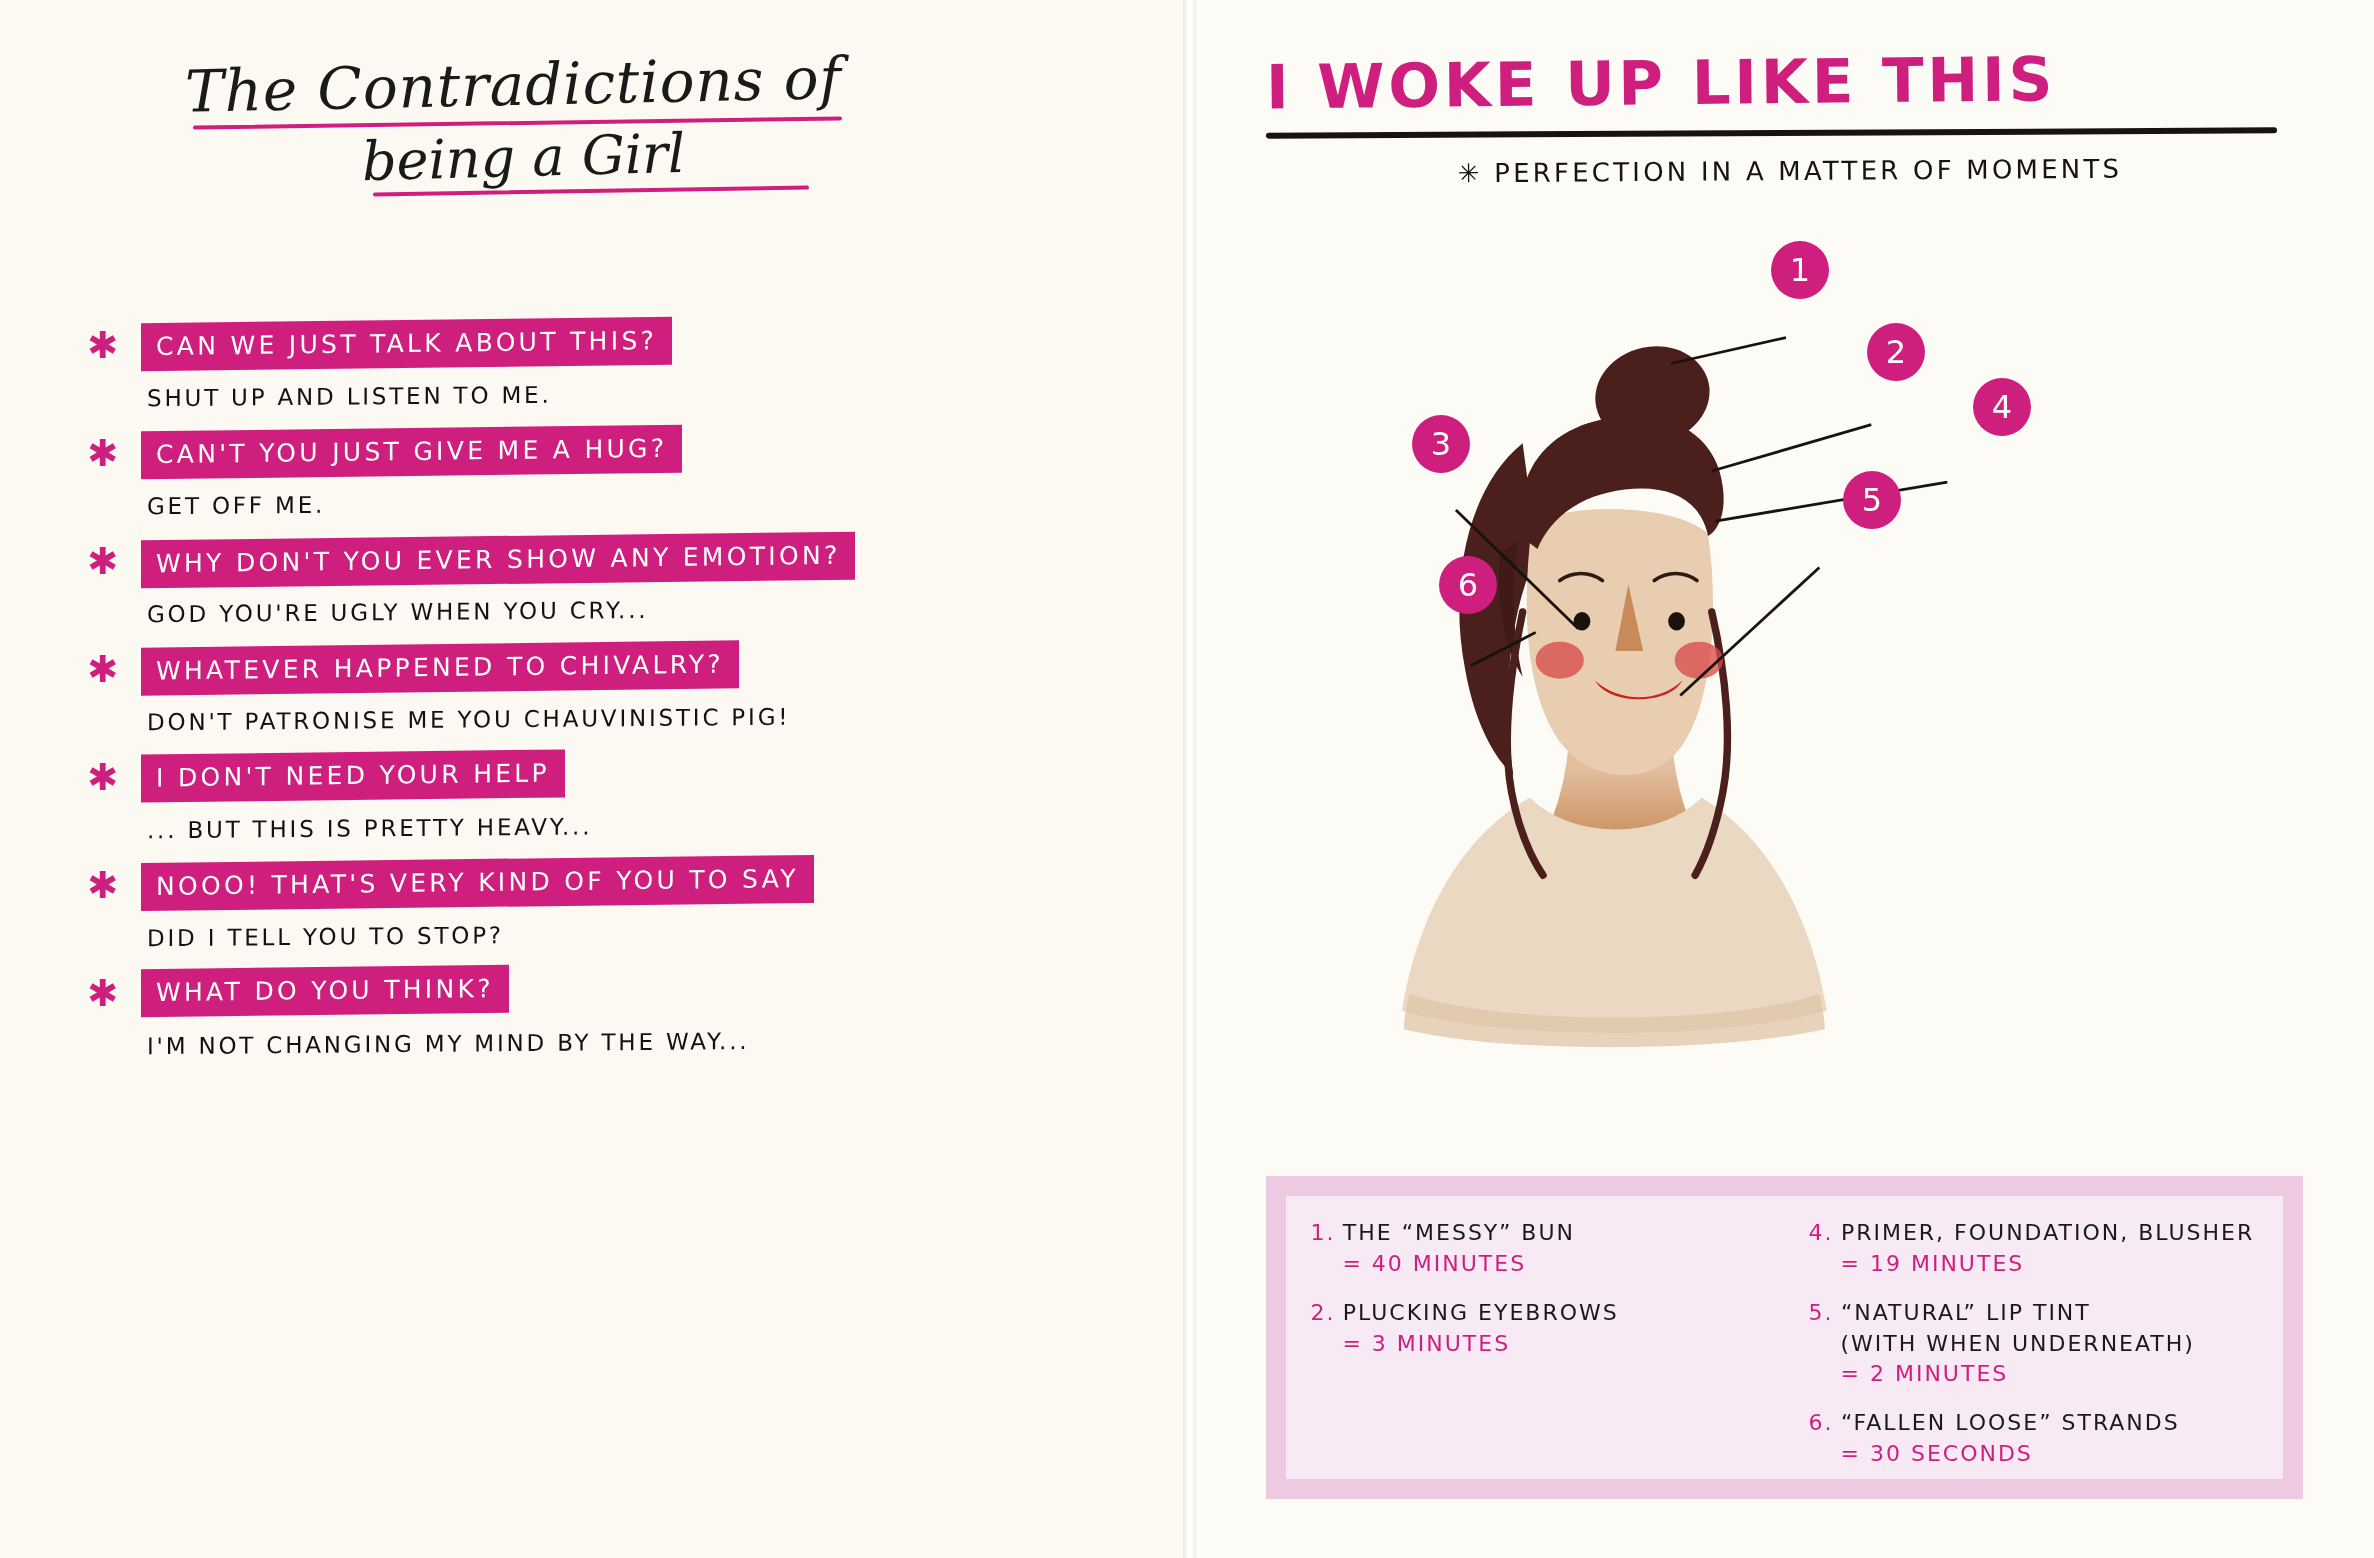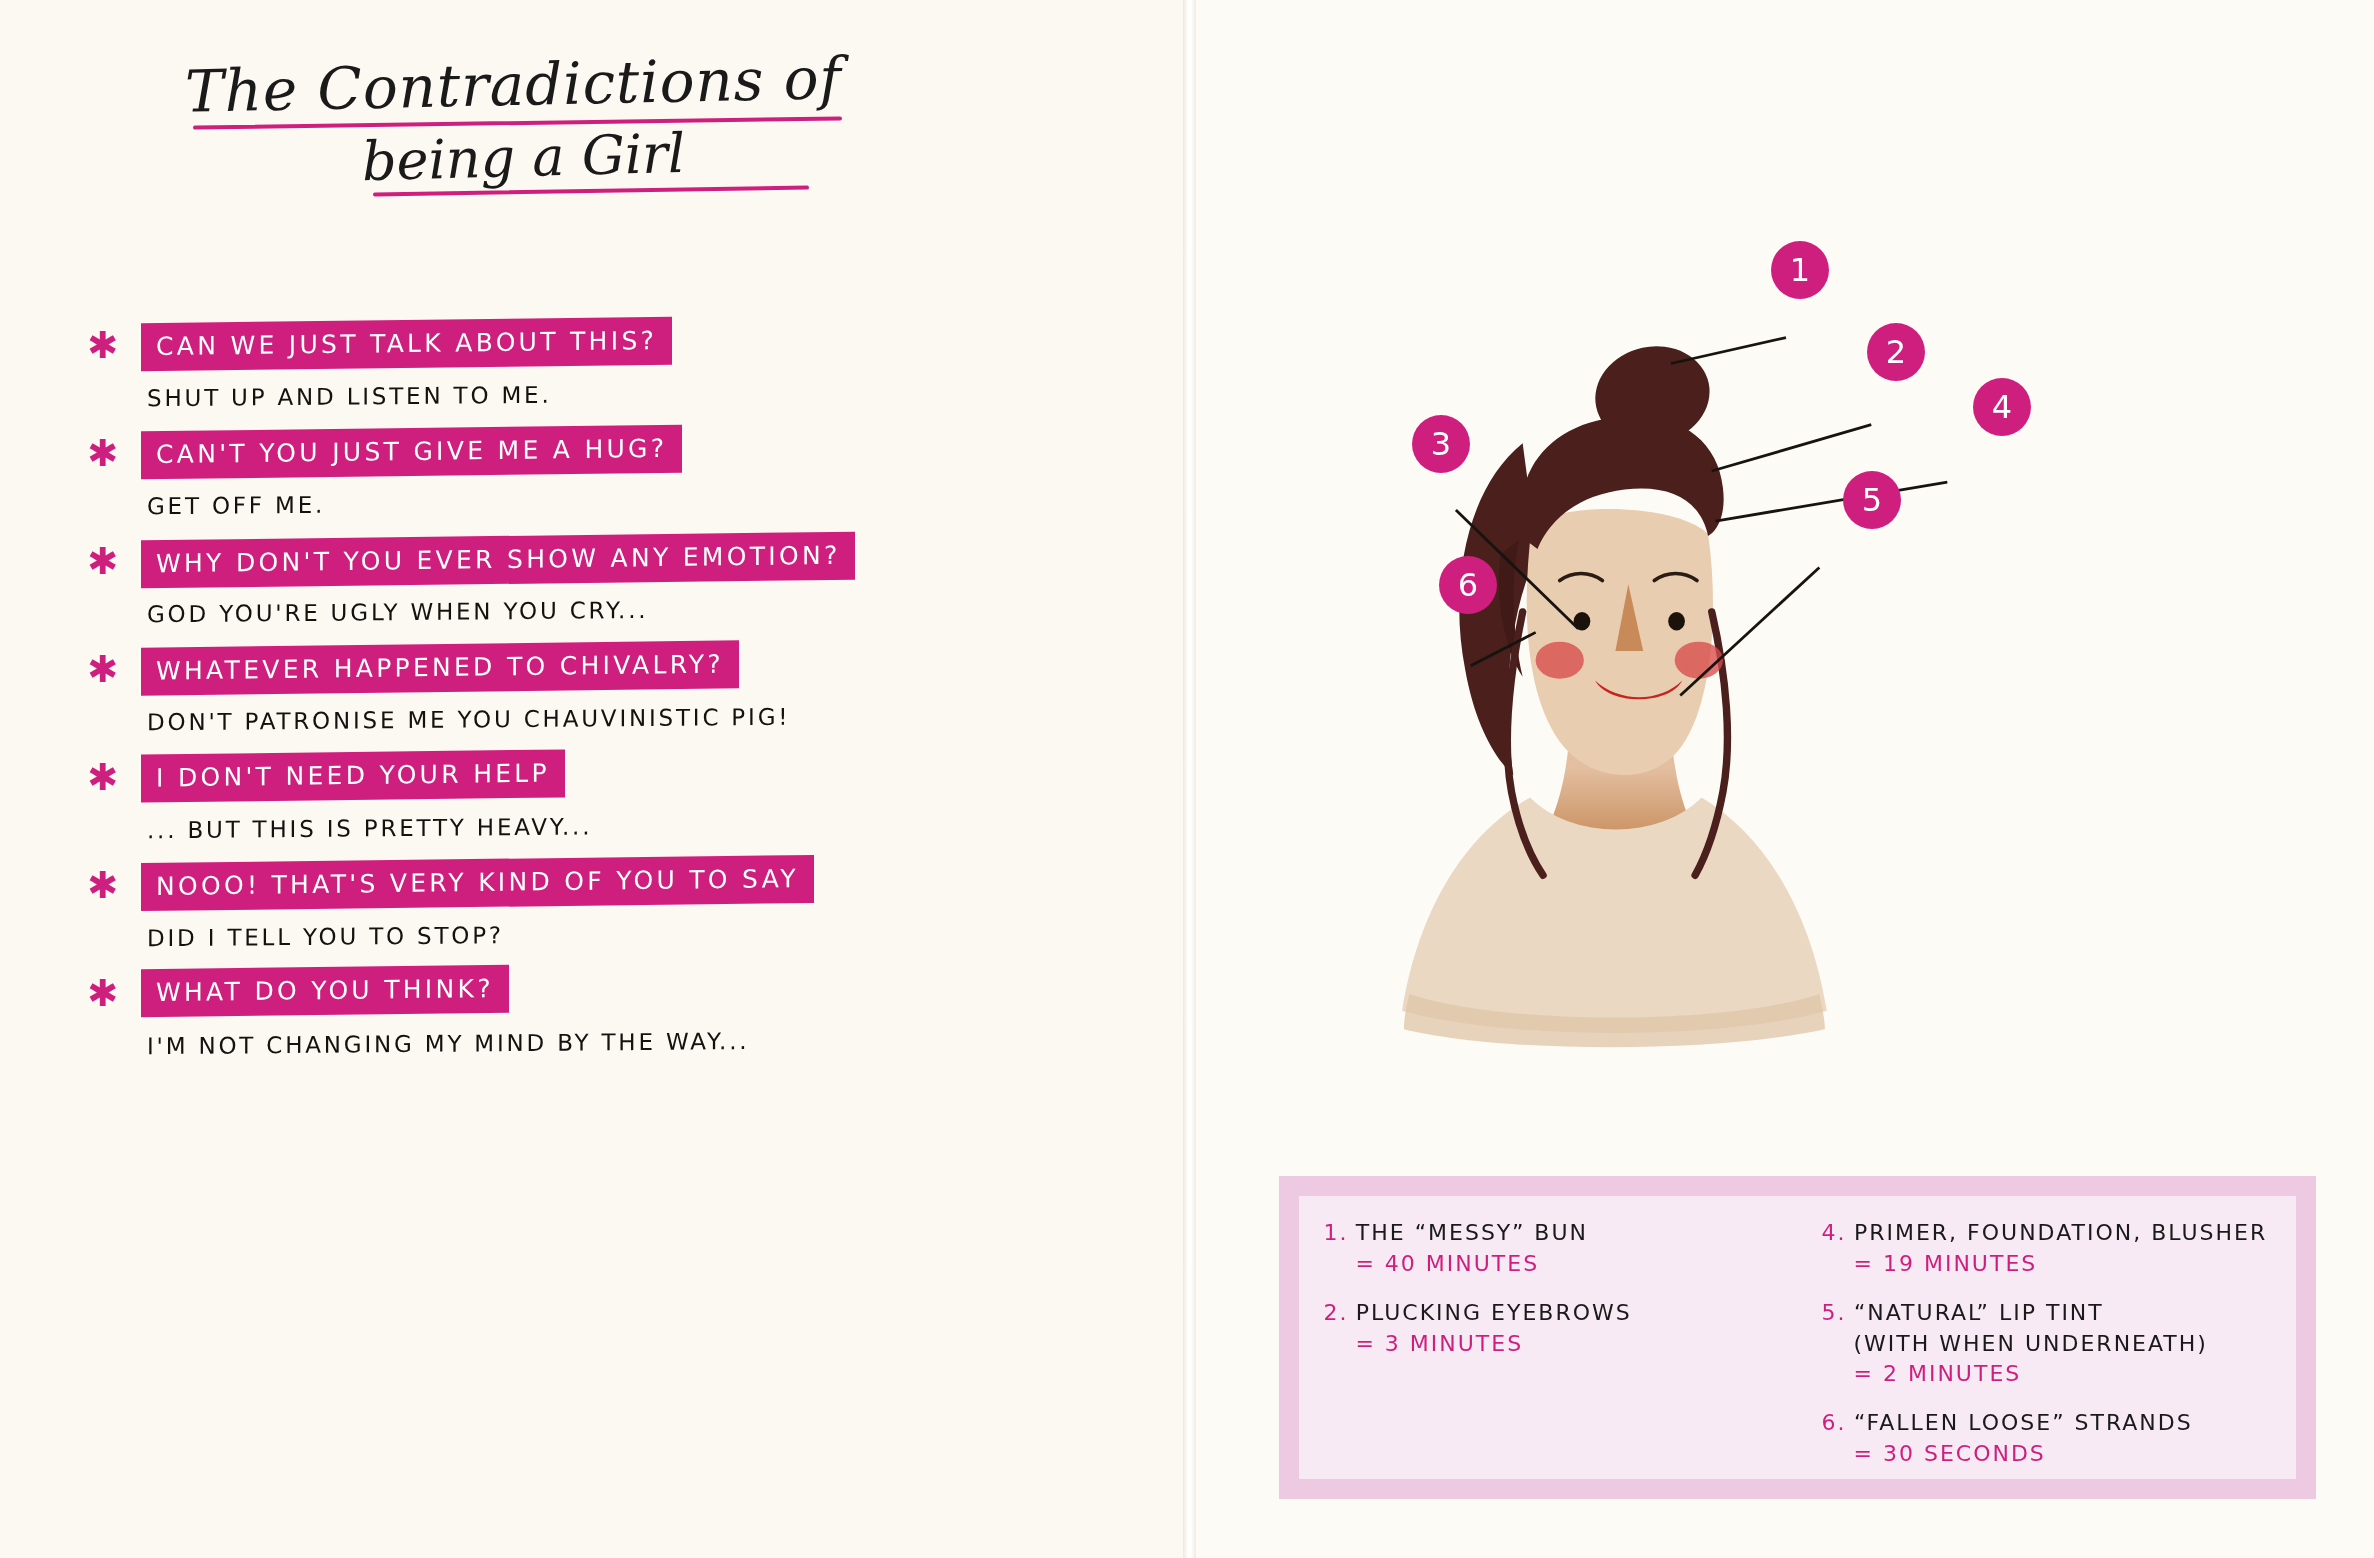--- a/index.html
+++ b/index.html
@@ -182,21 +182,20 @@
 
   .legend {
     position: absolute;
     left: 70px;
     top: 1176px;
     width: 1037px;
     height: 323px;
     background: #eec9e2;
     padding: 0;
     box-sizing: border-box;
-    margin-left: 13px;
   }
   .legend-inner {
     position: absolute;
     left: 20.4px;
     top: 20.4px;
     right: 20.4px;
     bottom: 20.4px;
     background: #f7eaf4;
     display: flex;
   }
@@ -291,20 +290,25 @@
         <div class="a">I'M NOT CHANGING MY MIND BY THE WAY...</div>
       </div>
 
     </div>
   </div>
 
   <div class="gutter"></div>
 
   <div class="page page-right">
 
+    <div class="right-title">
+      <div class="main">I WOKE UP LIKE THIS</div>
+      <div class="rule"></div>
+      <div class="sub">✳ PERFECTION IN A MATTER OF MOMENTS</div>
+    </div>
 
     <div class="illus">
       <svg width="1179" height="853" viewBox="0 0 1271 920">
         <defs>
           <linearGradient id="neckg" x1="0" y1="0" x2="0" y2="1">
             <stop offset="0%" stop-color="#e7c3a3"></stop>
             <stop offset="55%" stop-color="#e3bfa0"></stop>
             <stop offset="100%" stop-color="#c98f5f"></stop>
           </linearGradient>
           <linearGradient id="shoulderg" x1="0" y1="0" x2="0" y2="1">

